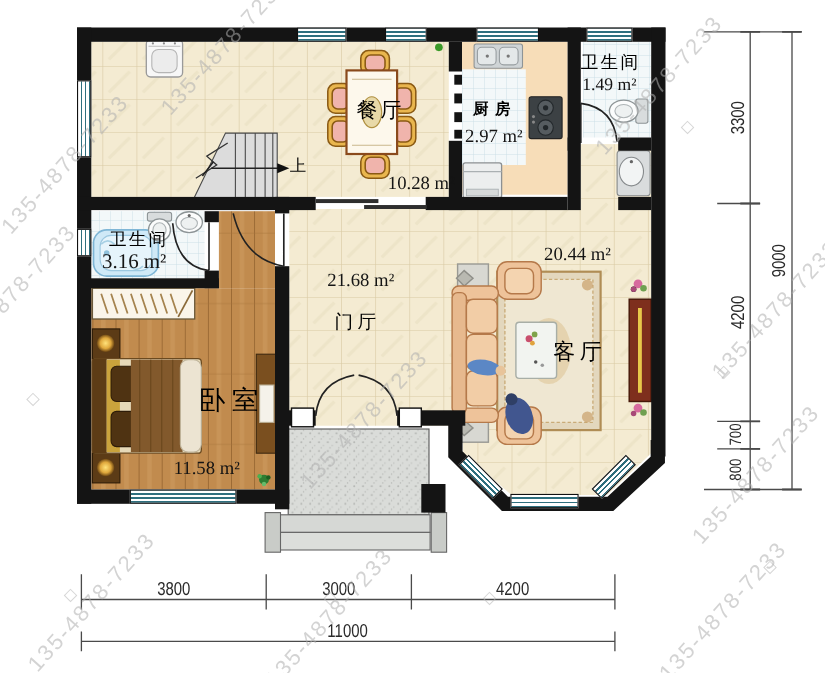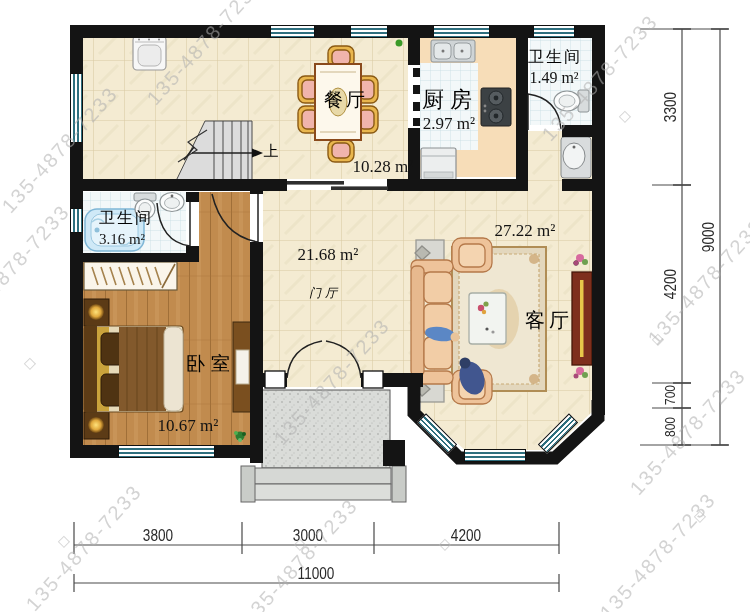--- a/index.html
+++ b/index.html
@@ -307,37 +307,37 @@
     <path d="M682,29 V445"></path>
     <path d="M673,29 H691 M673,185 H691 M673,383 H691 M673,408 H691 M673,445 H691" stroke-width="1.6"></path>
     <path d="M720,29 V445"></path>
     <path d="M711,29 H729 M711,445 H729" stroke-width="1.6"></path>
   </g>
 </svg>
 
 <div class="lbl" style="left:346px;top:100px;font-size:19px;letter-spacing:3px;">餐厅</div>
 <div class="lbl area" style="left:383px;top:167px;">10.28 m²</div>
 
-<div class="lbl" style="left:450px;top:100px;font-size:22px;letter-spacing:6px;">厨房</div>
+<div class="lbl" style="left:450px;top:100px;font-size:14px;letter-spacing:6px;font-weight:bold;">厨房</div>
 <div class="lbl area" style="left:449px;top:124px;">2.97 m²</div>
 
 <div class="lbl" style="left:555px;top:57px;font-size:16px;letter-spacing:2px;">卫生间</div>
 <div class="lbl area" style="left:554px;top:78px;font-size:16px;">1.49 m²</div>
 
 <div class="lbl" style="left:126px;top:218px;font-size:16px;letter-spacing:2px;">卫生间</div>
-<div class="lbl area" style="left:122px;top:239px;font-size:15px;">3.16 m²</div>
-
-<div class="lbl" style="left:211px;top:364px;font-size:19px;letter-spacing:6px;font-family:Liberation Serif, serif;">卧室</div>
-<div class="lbl area" style="left:188px;top:426px;">10.67 m²</div>
+<div class="lbl area" style="left:122px;top:239px;font-size:19px;">3.16 m²</div>
+
+<div class="lbl" style="left:211px;top:364px;font-size:24px;letter-spacing:6px;font-family:Liberation Serif, serif;">卧室</div>
+<div class="lbl area" style="left:188px;top:426px;">11.58 m²</div>
 
 <div class="lbl area" style="left:328px;top:255px;">21.68 m²</div>
-<div class="lbl" style="left:325px;top:293px;font-size:12px;letter-spacing:4px;font-style:italic;">门厅</div>
-
-<div class="lbl area" style="left:525px;top:231px;">27.22 m²</div>
-<div class="lbl" style="left:549px;top:320px;font-size:20px;letter-spacing:4px;text-align:right;">客厅</div>
+<div class="lbl" style="left:325px;top:293px;font-size:17px;letter-spacing:4px;">门厅</div>
+
+<div class="lbl area" style="left:525px;top:231px;">20.44 m²</div>
+<div class="lbl" style="left:527px;top:320px;font-size:20px;letter-spacing:4px;text-align:right;">客厅</div>
 
 <div class="lbl" style="left:271px;top:151px;font-size:15px;">上</div>
 
 <div class="dim" style="left:158px;top:536px;">3800</div>
 <div class="dim" style="left:308px;top:536px;">3000</div>
 <div class="dim" style="left:466px;top:536px;">4200</div>
 <div class="dim" style="left:316px;top:574px;">11000</div>
 
 <div class="dim rot" style="left:671px;top:107px;">3300</div>
 <div class="dim rot" style="left:671px;top:284px;">4200</div>

